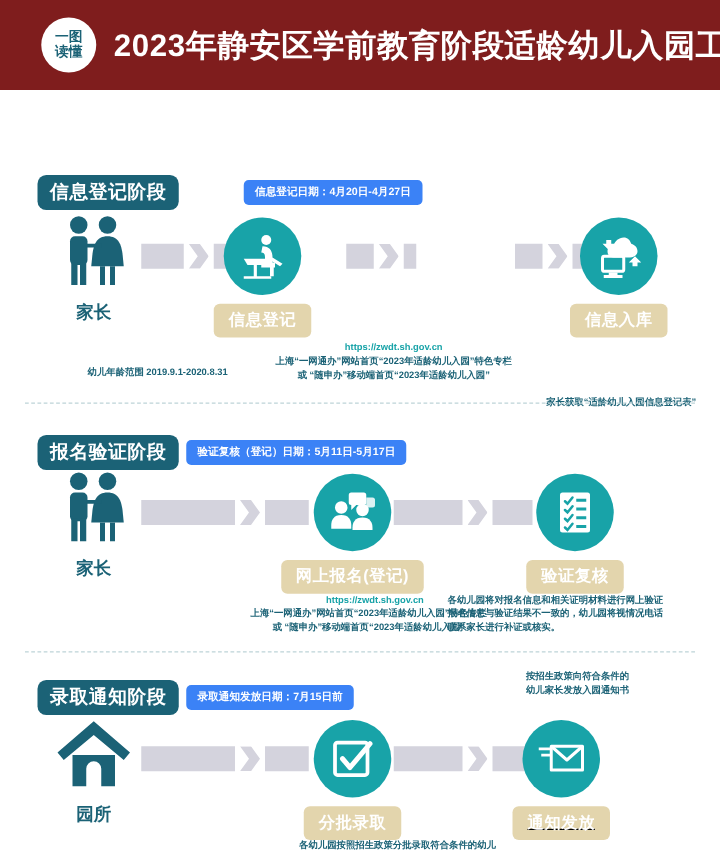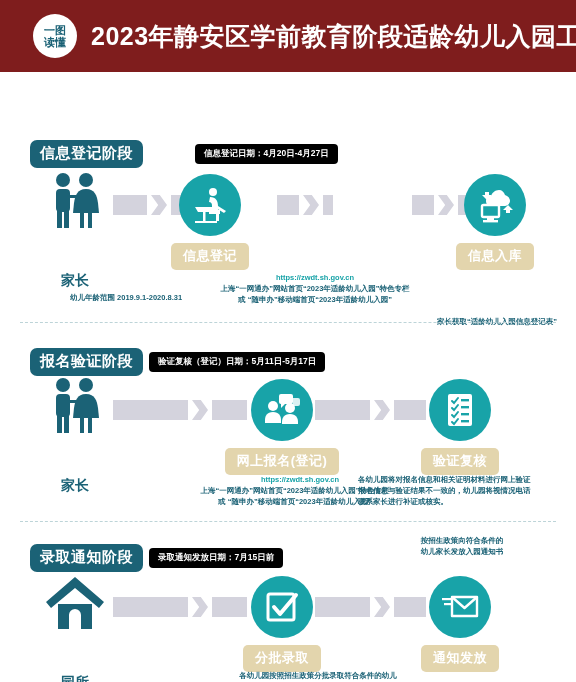--- a/index.html
+++ b/index.html
@@ -34,38 +34,37 @@
   
   .section{position:absolute;left:0;width:576px;}
   .sec-head{position:absolute;display:flex;align-items:center;}
   .stage-pill{
     background:#1b6276;color:#ffffff;
     font-size:15px;font-weight:bold;
     padding:4px 10px 5px 10px;border-radius:7px;white-space:nowrap;
     letter-spacing:0.5px;
   }
   .date-pill{
-    background:#000000;color:#ffffff;
+    background:#3b82f6;color:#ffffff;
     font-size:8.5px;font-weight:bold;
     padding:4px 9px;border-radius:4px;white-space:nowrap;
     margin-left:6px;
   }
   
   .flow{position:absolute;left:0;width:576px;height:100px;}
   .band{
     position:absolute;height:20px;background:#d4d3dd;
   }
   .chev{
     position:absolute;width:16px;height:20px;background:#d4d3dd;
     clip-path:polygon(0 0,55% 0,100% 50%,55% 100%,0 100%,45% 50%);
   }
   .actor{
     position:absolute;display:flex;flex-direction:column;align-items:center;
     width:90px;
-    gap:32px;
   }
   .actor-label{
     color:#1b6276;font-size:14px;font-weight:bold;margin-top:4px;
   }
   .node{
     position:absolute;display:flex;flex-direction:column;align-items:center;
     width:120px;
   }
   .circle{
     width:62px;height:62px;border-radius:50%;background:#18a3a8;
@@ -319,21 +318,21 @@
             <g fill="none" stroke="#ffffff" stroke-width="3">
               <rect x="6" y="7" width="26" height="26" rx="2"></rect>
               <path d="M12 20 l6 7 l16 -19" stroke-width="4" stroke-linecap="round" stroke-linejoin="round"></path>
             </g>
           </svg>
         </span>
       </div>
       <div class="node-pill">分批录取</div>
     </div>
 
-    <div class="node" style="left:400px;top:4px;">
+    <div class="node" style="left:389px;top:4px;text-decoration:underline;">
       <div class="circle">
         <span>
           <svg width="40" height="40" viewBox="0 0 40 40">
             <g fill="#ffffff">
               <rect x="2" y="11" width="9" height="2.2"></rect>
               <rect x="4" y="16" width="7" height="2.2"></rect>
             </g>
             <g fill="none" stroke="#ffffff" stroke-width="2.4" stroke-linejoin="round">
               <rect x="12" y="10" width="25" height="19"></rect>
               <path d="M12 10 l12.5 11 l12.5 -11"></path>

